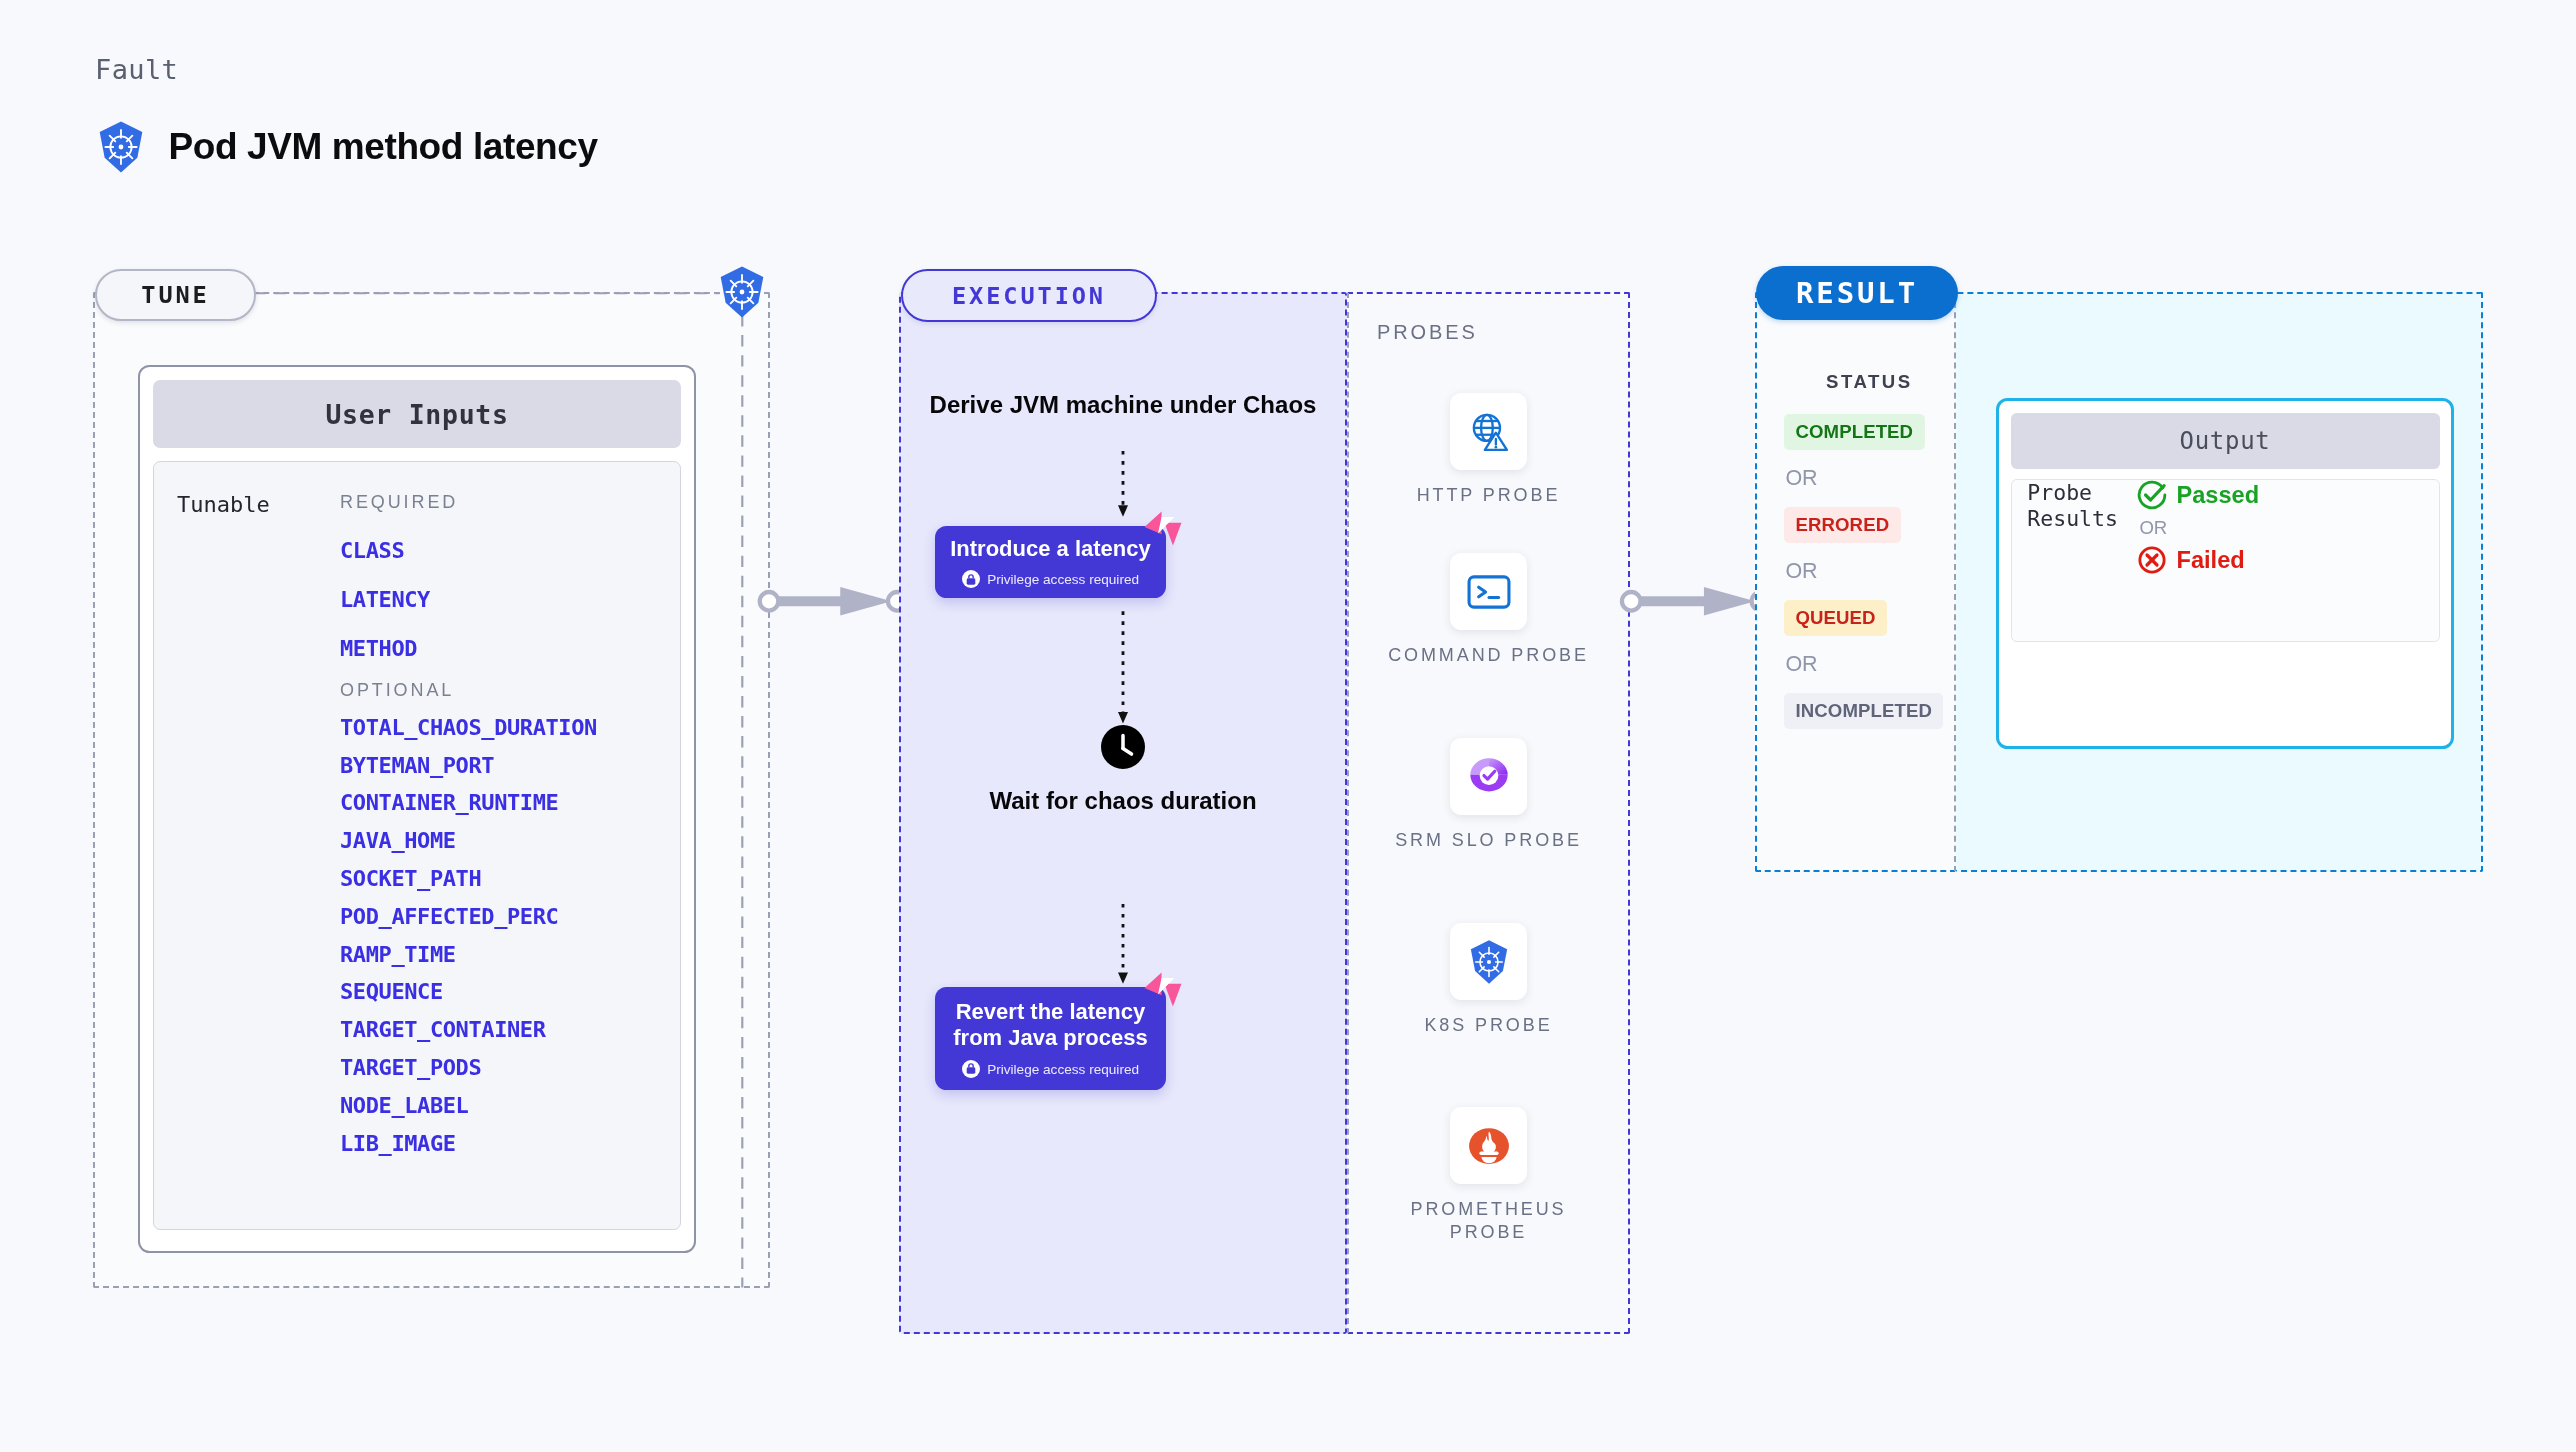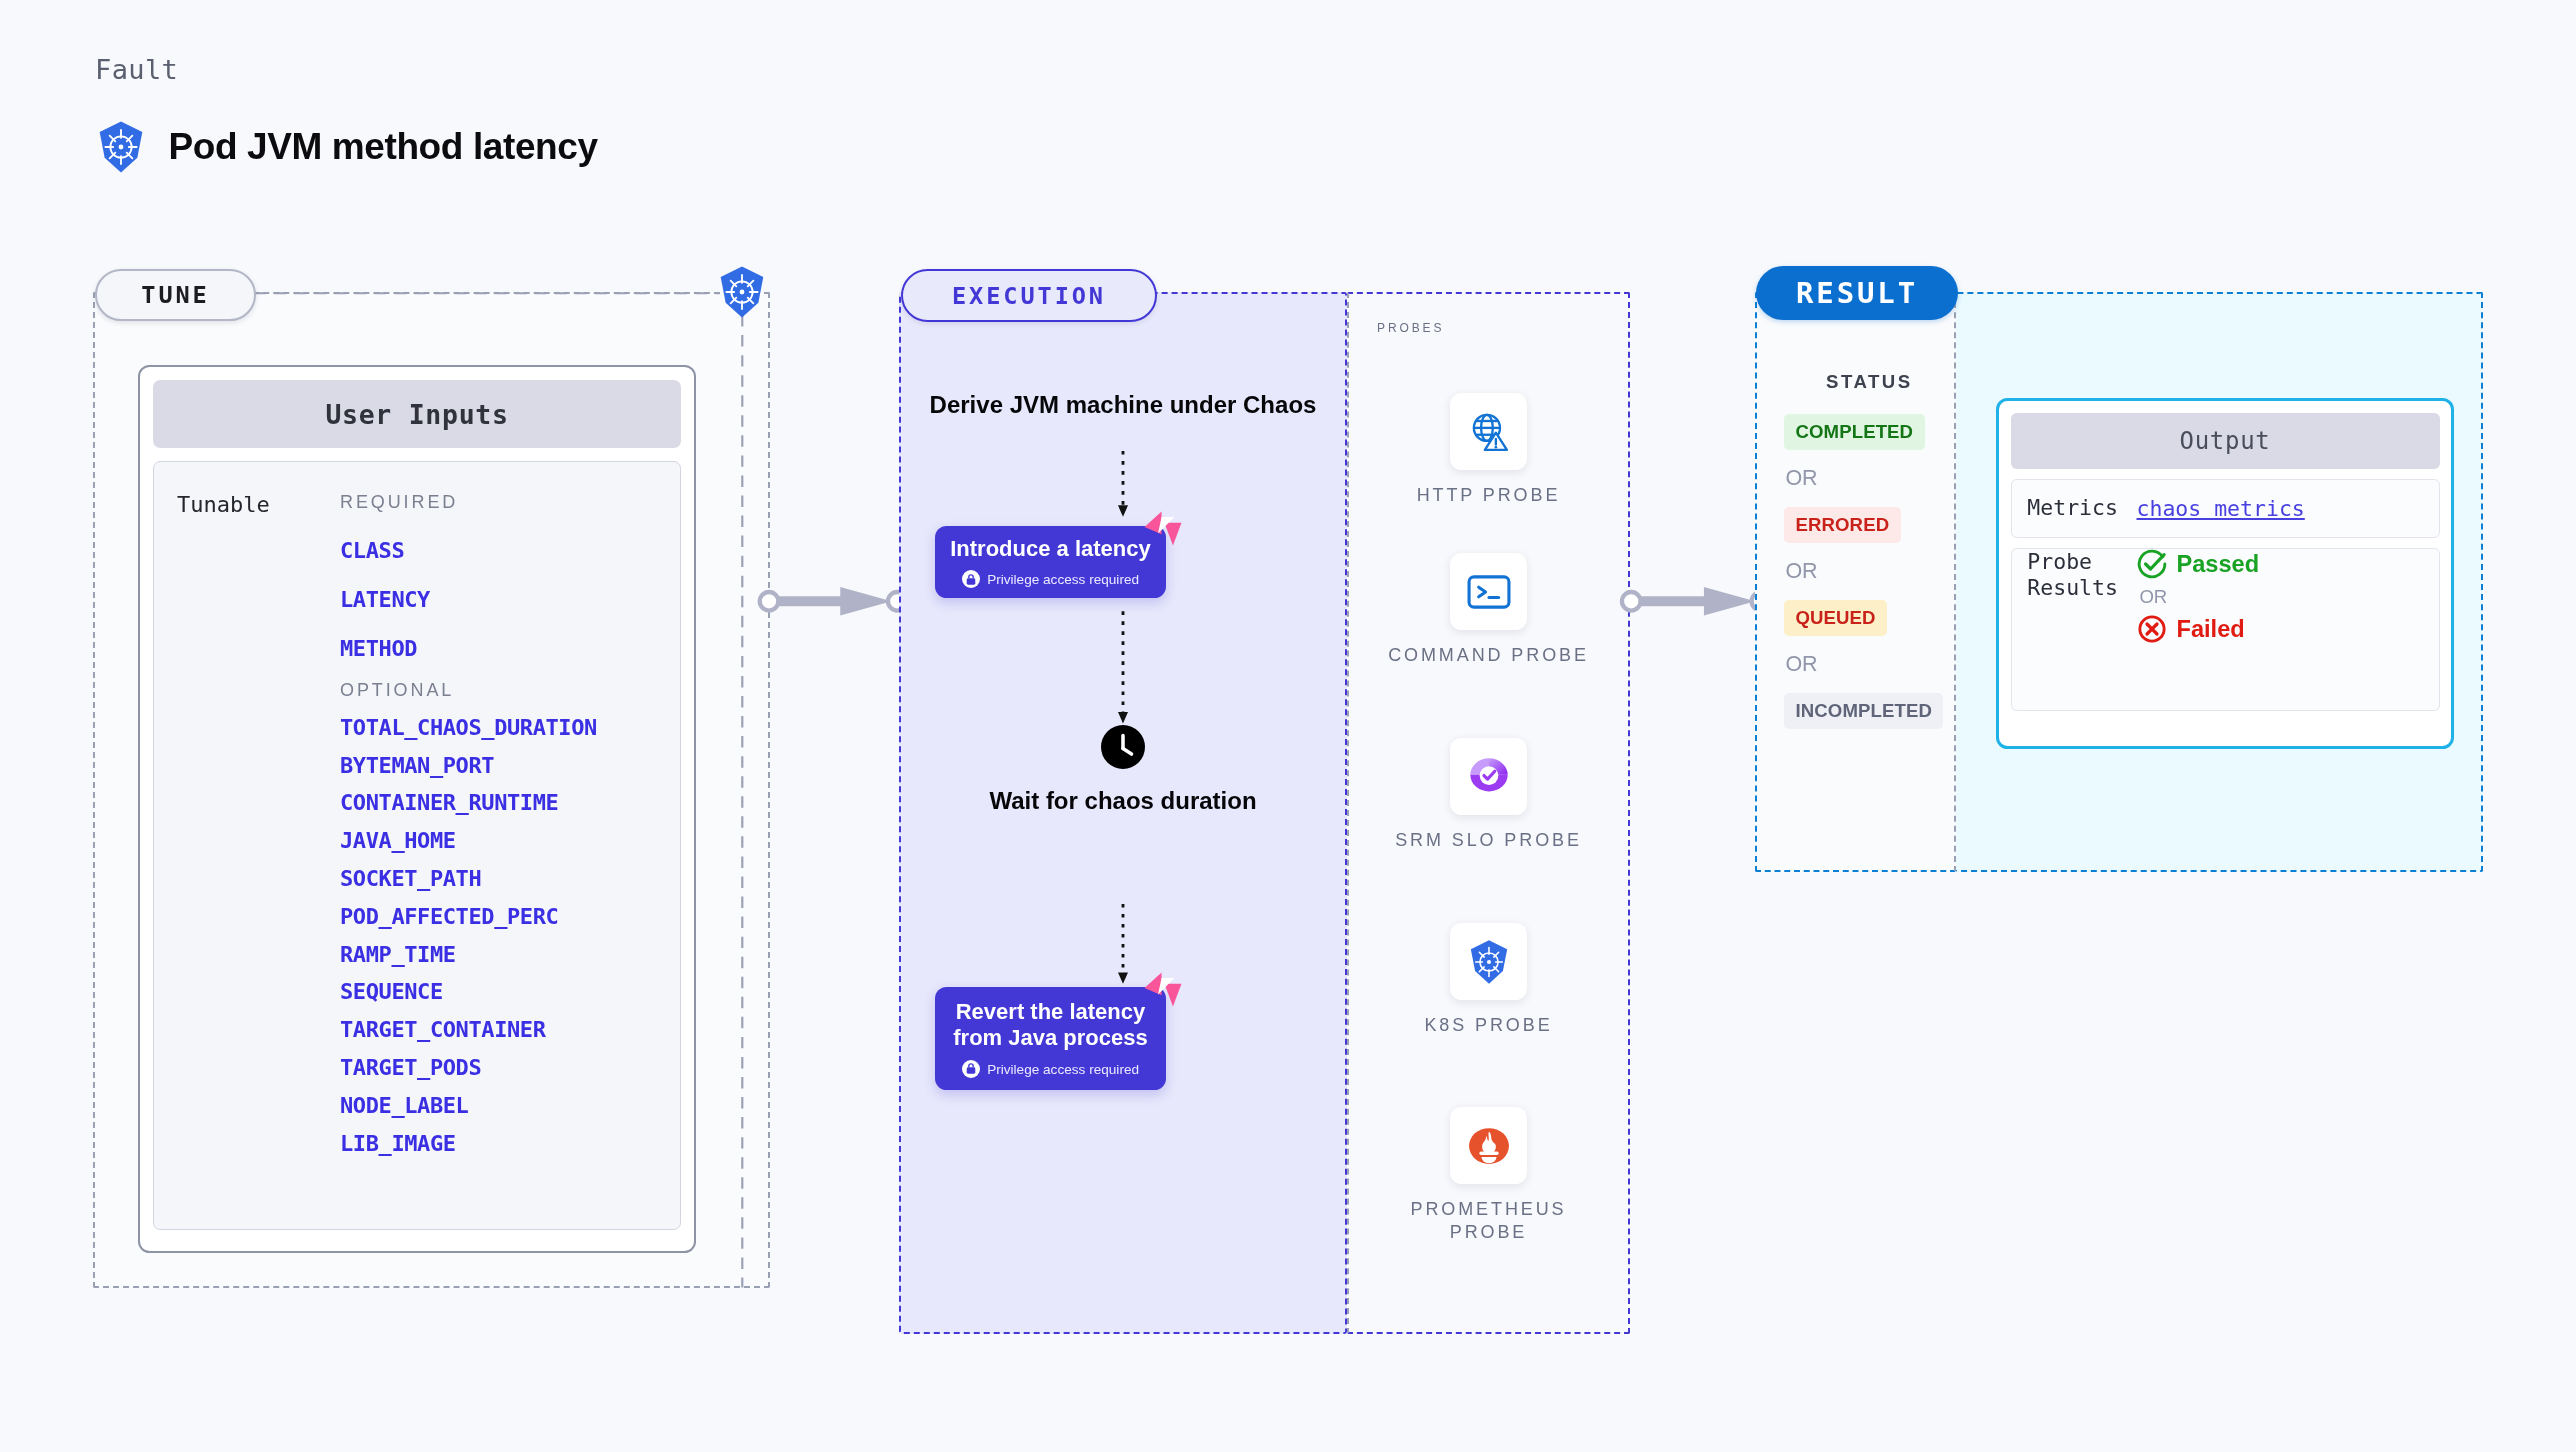--- a/index.html
+++ b/index.html
@@ -131,21 +131,21 @@
   }
   .litmus-icon { position: absolute; width: 42px; height: 37px; }
   .step-box.b1 .litmus-icon { right: -18px; top: -15.8px; }
   .step-box.b2 .litmus-icon { right: -18px; top: -15.8px; }
 
   .clock-icon { position: absolute; left: 50%; transform: translateX(-50%); top: 433px; }
 
   
   .probes-label {
     position: absolute; left: 1377px; top: 321px;
-    font-size: 12px; letter-spacing: 2.9px; color: #6a7085; font-weight: 400;
+    font-size: 20px; letter-spacing: 2.9px; color: #6a7085; font-weight: 400;
   }
   .probe-item { position: absolute; width: 201px; left: 1388px; text-align: center; }
   .probe-tile {
     width: 77px; height: 77px; margin: 0 auto;
     background: #ffffff; border-radius: 11.5px;
     box-shadow: 0 2.9px 8.6px rgba(40,45,80,.10);
     display: flex; align-items: center; justify-content: center;
   }
   .probe-name {
     margin-top: 14.3px; font-size: 18px; letter-spacing: 2.9px;
@@ -473,24 +473,20 @@
     <div class="or-text">OR</div>
     <div><span class="badge errored">ERRORED</span></div>
     <div class="or-text">OR</div>
     <div><span class="badge queued">QUEUED</span></div>
     <div class="or-text">OR</div>
     <div><span class="badge incompleted">INCOMPLETED</span></div>
   </div>
 
   <div class="output-card">
     <div class="out-header">Output</div>
-    <div class="out-row metrics">
-      <div class="out-key">Metrics</div>
-      <a class="out-val-link" href="#">chaos metrics</a>
-    </div>
     <div class="out-row probes">
       <div class="out-key">Probe Results</div>
       <div class="pr-stack">
         <div class="pr-row">
           <span>
             <svg width="30" height="30" viewBox="0 0 42 42">
               <path d="M36 11 A18 18 0 1 0 39 21" fill="none" stroke="#19a324" stroke-width="4" stroke-linecap="round"></path>
               <polyline points="12,21 19,28 38,8" fill="none" stroke="#19a324" stroke-width="4.5" stroke-linecap="round" stroke-linejoin="round"></polyline>
             </svg>
           </span>

